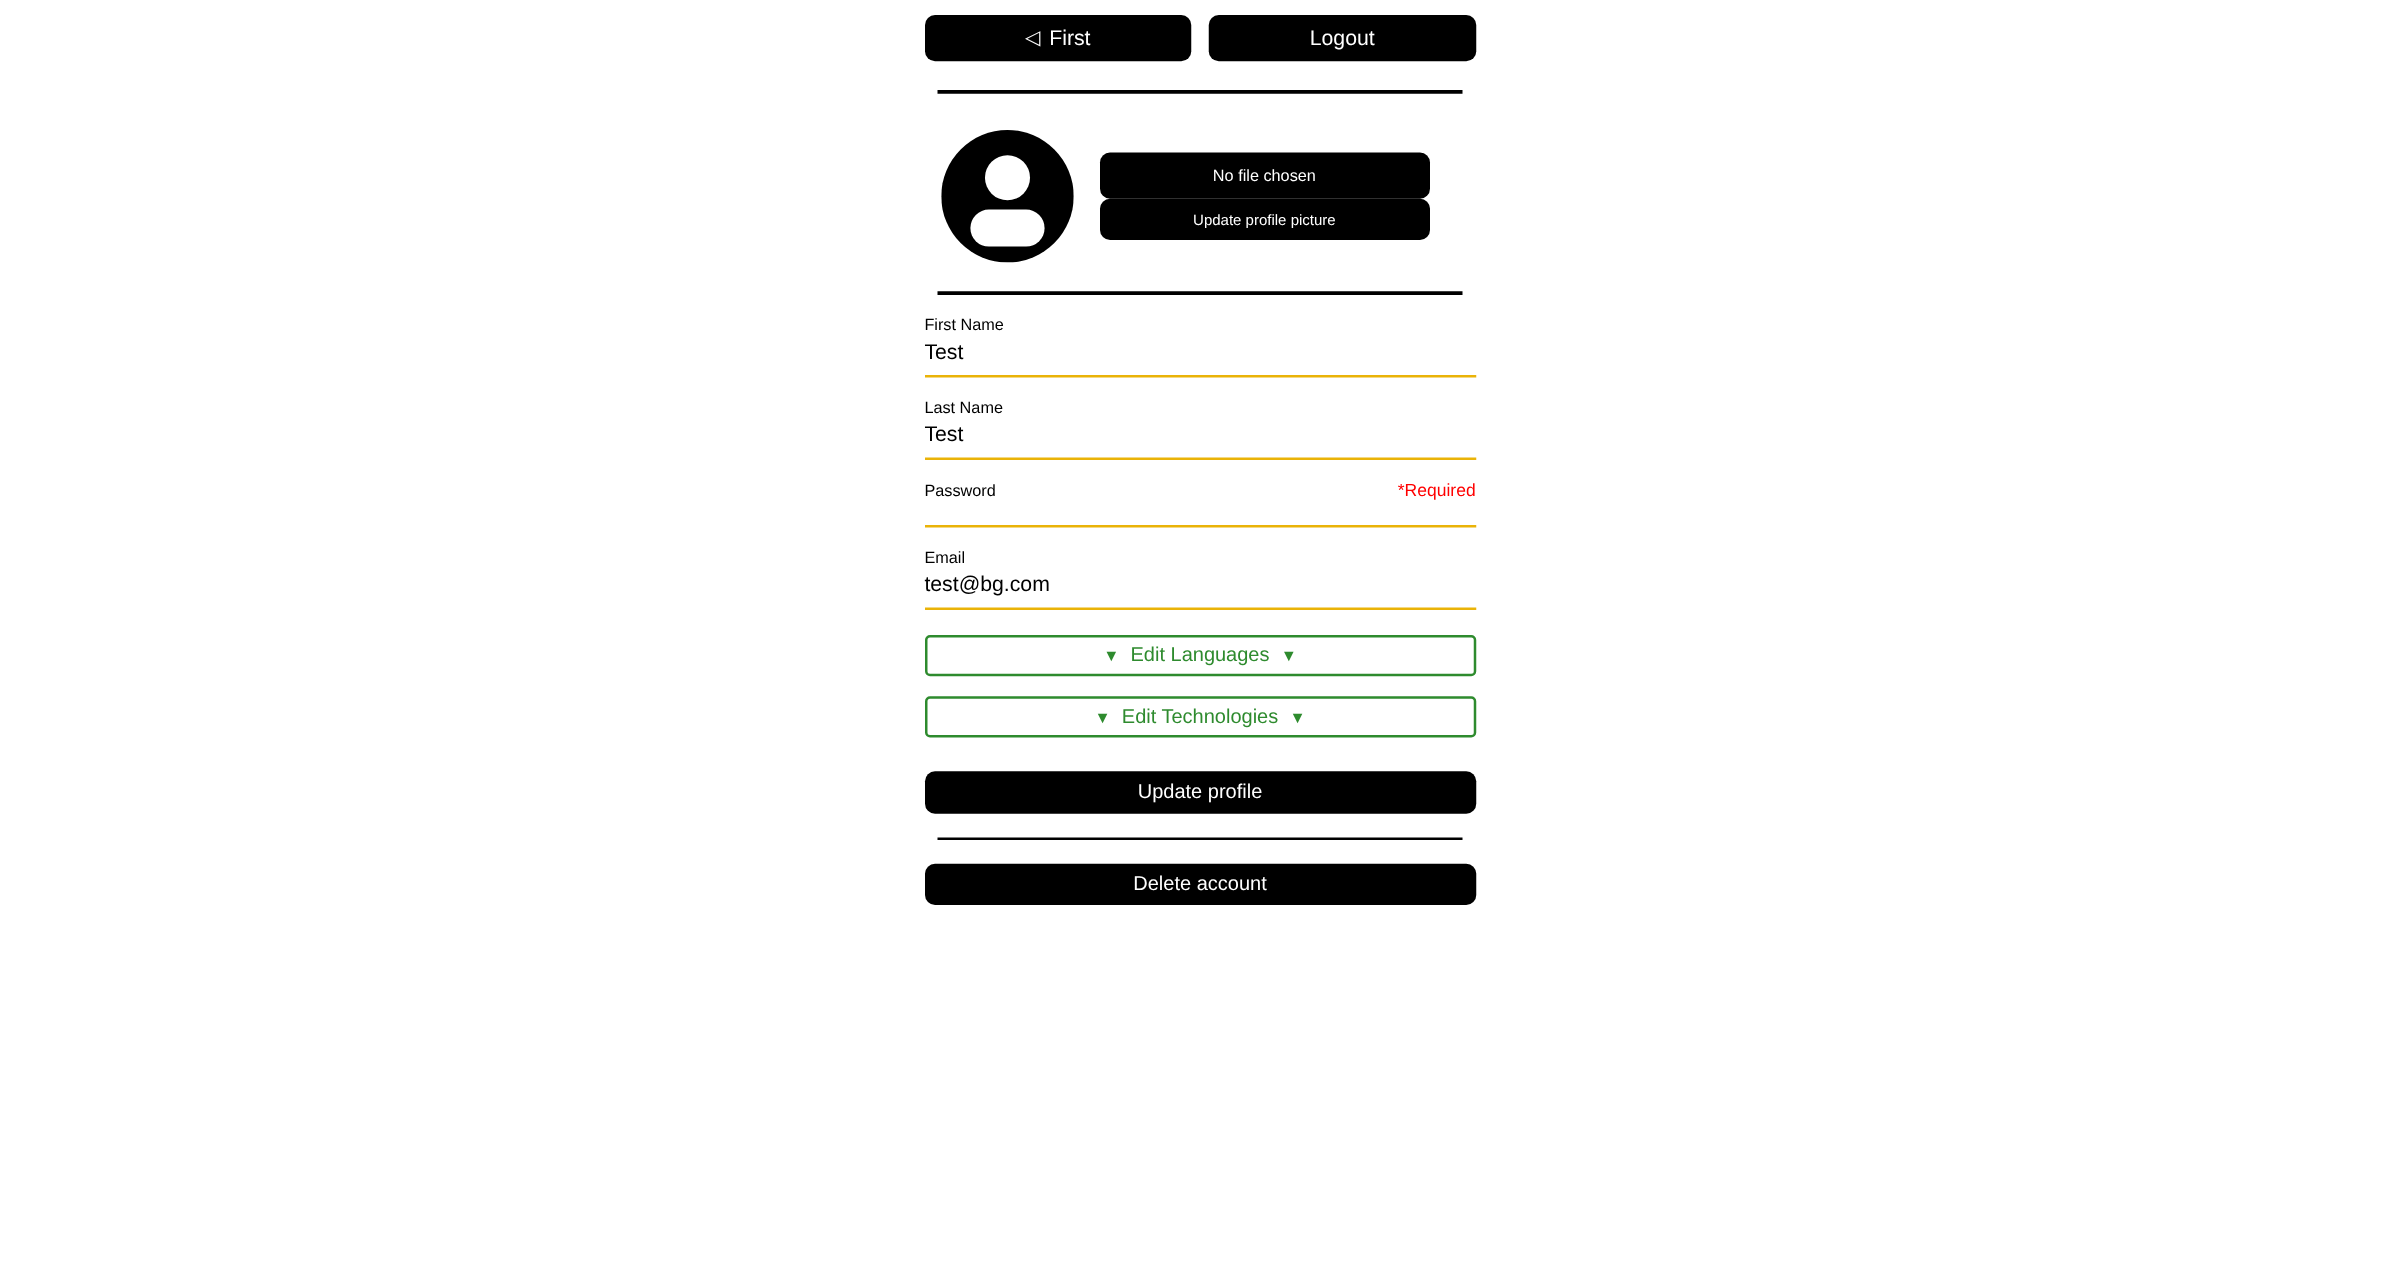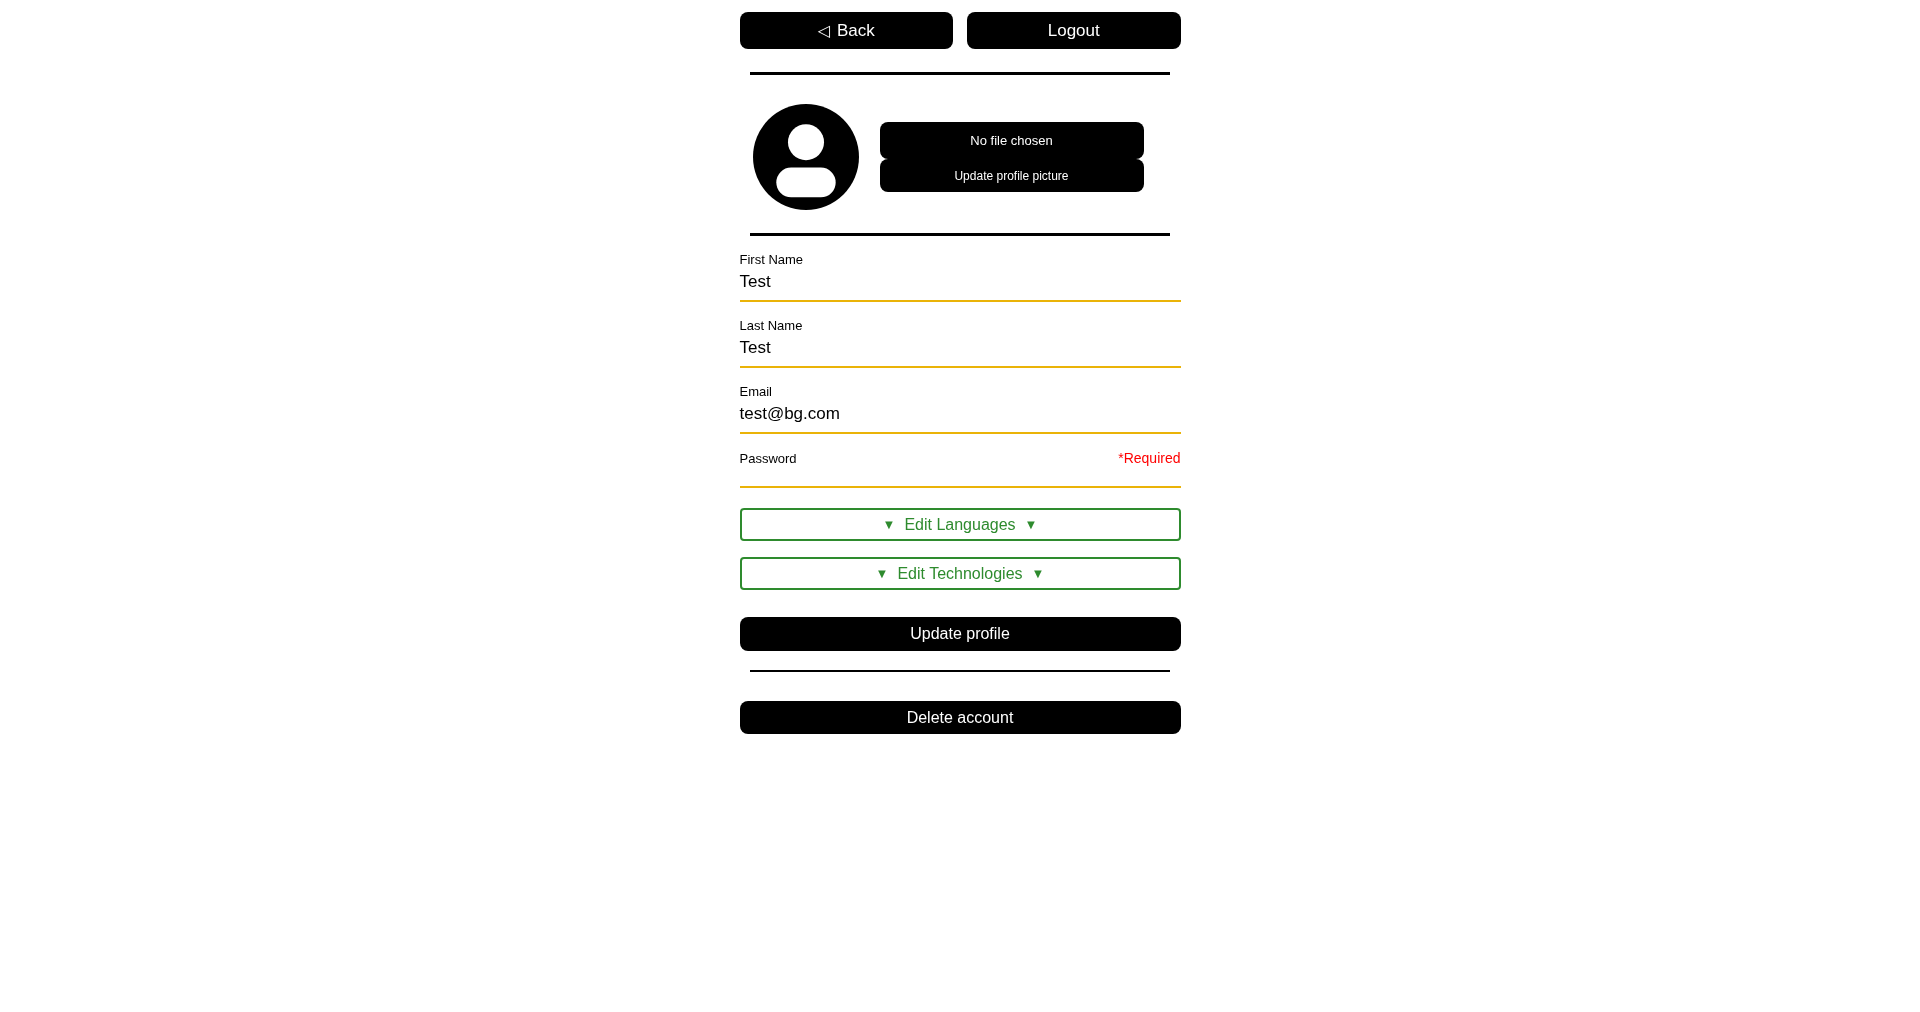--- a/index.html
+++ b/index.html
@@ -126,33 +126,33 @@
   .update-profile-btn {
     width: 100%;
     height: 34px;
     margin-top: 27px;
     font-size: 16px;
   }
   hr.divider.bottom { margin-top: 19px; }
   .delete-account-btn {
     width: 100%;
     height: 33px;
-    margin-top: 29px;
+    margin-top: 19px;
     font-size: 16px;
   }
 </style>
 </head>
 <body>
 
 <div class="container">
 
   <div class="top-row">
     <button class="btn-black">
       <span class="back-arrow">◁</span>
-      <span>Back</span>
+      <span>First</span>
     </button>
     <button class="btn-black">
       <span>Logout</span>
     </button>
   </div>
 
   <hr class="divider">
 
   <div class="avatar-row">
     <svg class="avatar" viewBox="0 0 100 100">
@@ -179,32 +179,32 @@
       <div class="field-value">Test</div>
     </div>
 
     <div class="field">
       <div class="field-label">Last Name</div>
       <div class="field-value">Test</div>
     </div>
 
 
     <div class="field">
-      <div class="field-label">Email</div>
-      <div class="field-value">test@bg.com</div>
-    </div>
-
-    <div class="field">
       <div class="password-head">
         <div class="field-label">Password</div>
         <div class="required-note">*Required</div>
       </div>
       <div class="field-value"></div>
     </div>
 
+    <div class="field">
+      <div class="field-label">Email</div>
+      <div class="field-value">test@bg.com</div>
+    </div>
+
     <button class="outline-btn">
       <span class="arrow">▼</span>
       <span>Edit Languages</span>
       <span class="arrow">▼</span>
     </button>
 
     <button class="outline-btn second">
       <span class="arrow">▼</span>
       <span>Edit Technologies</span>
       <span class="arrow">▼</span>

